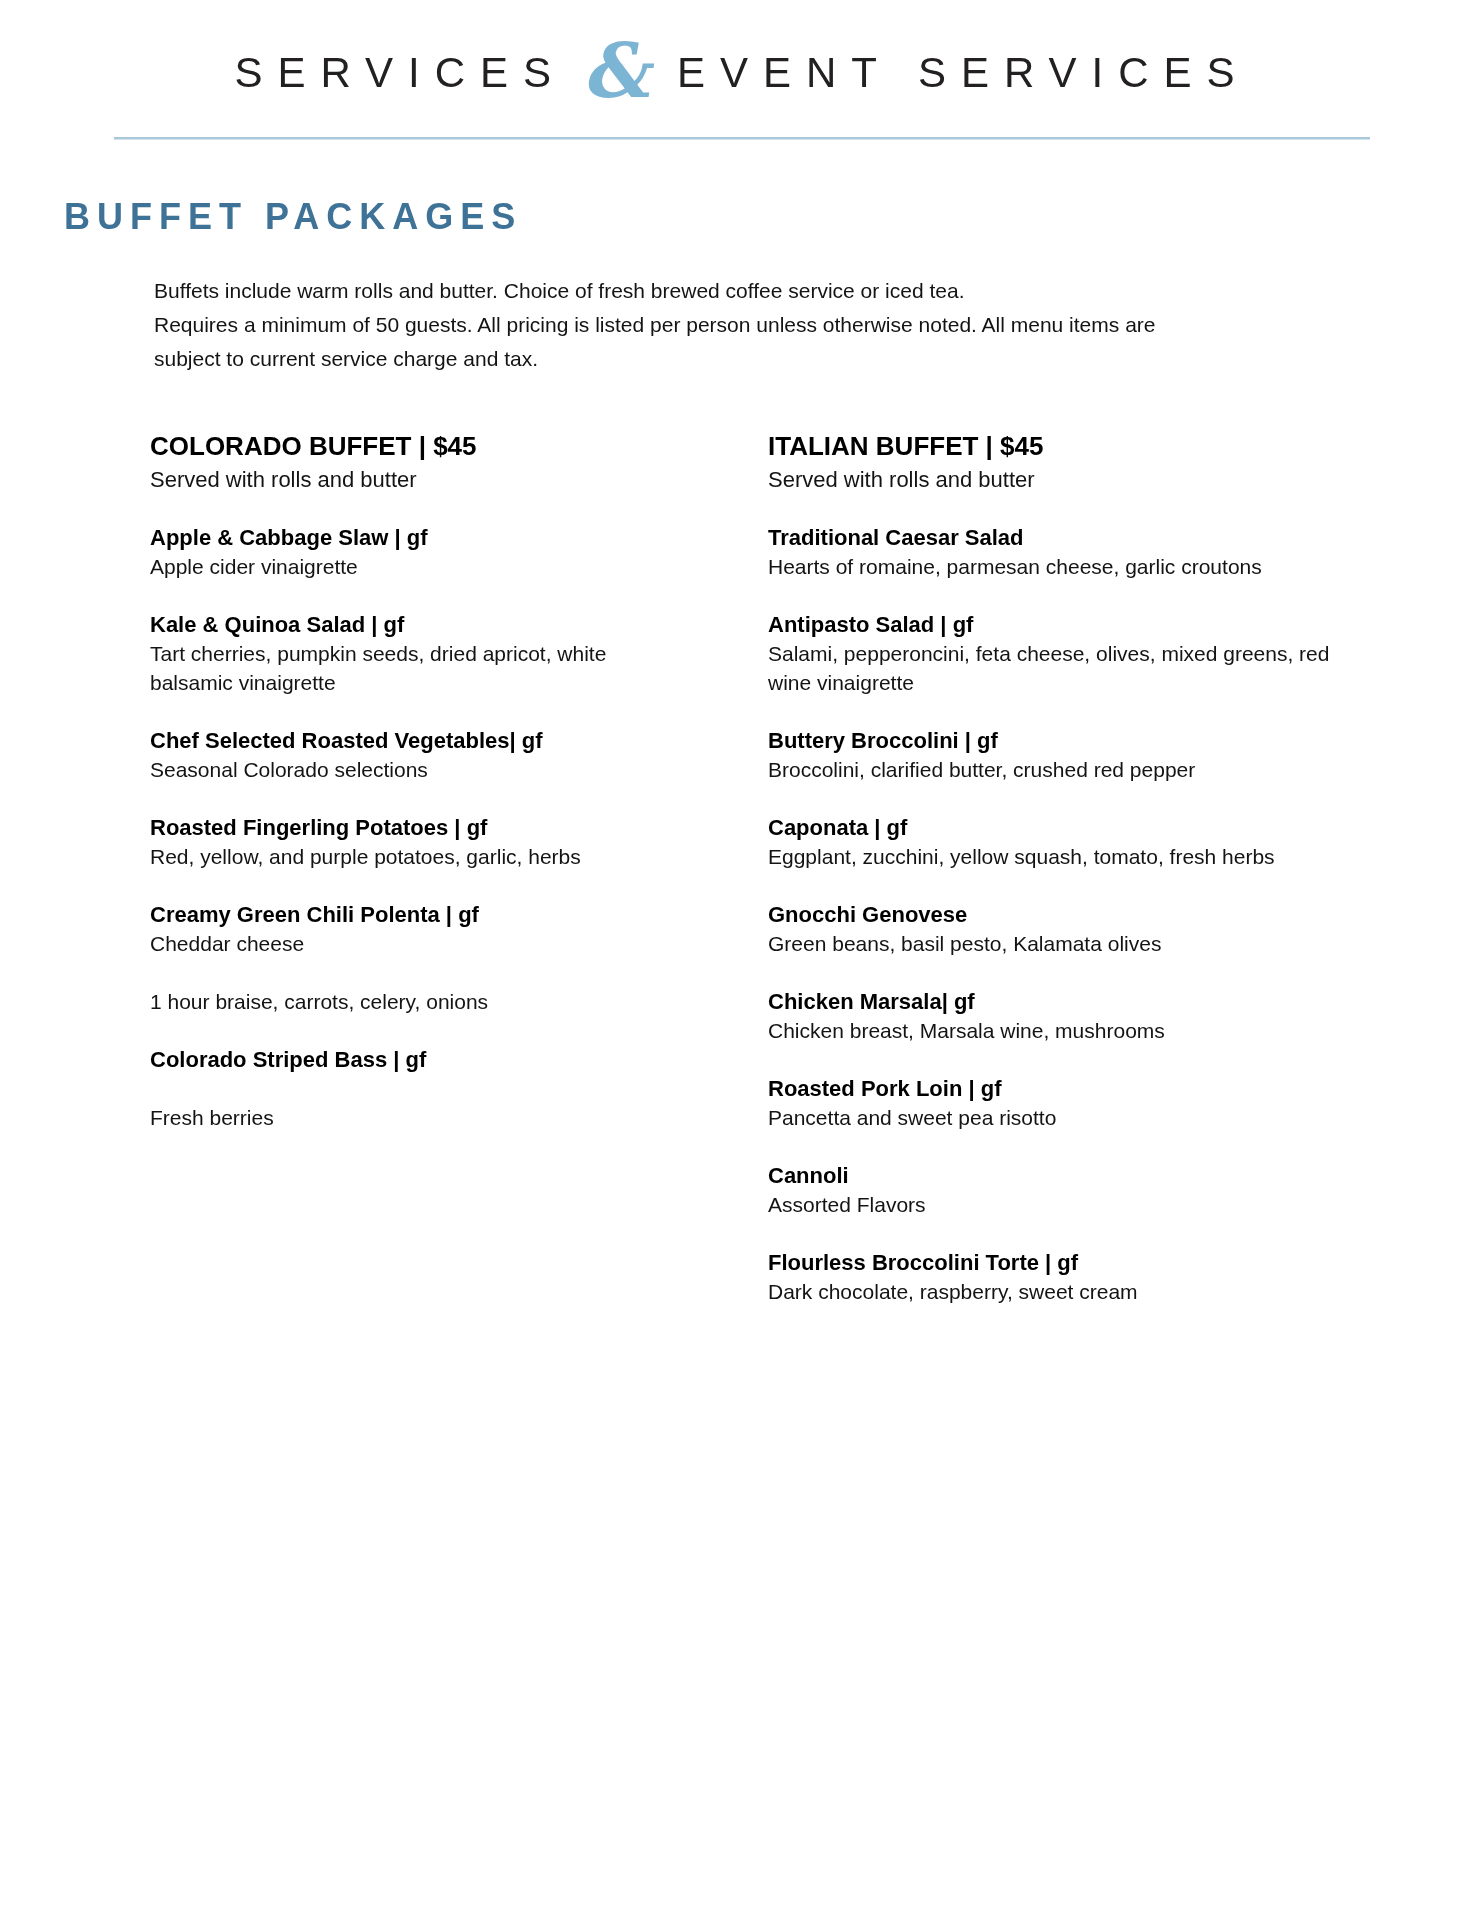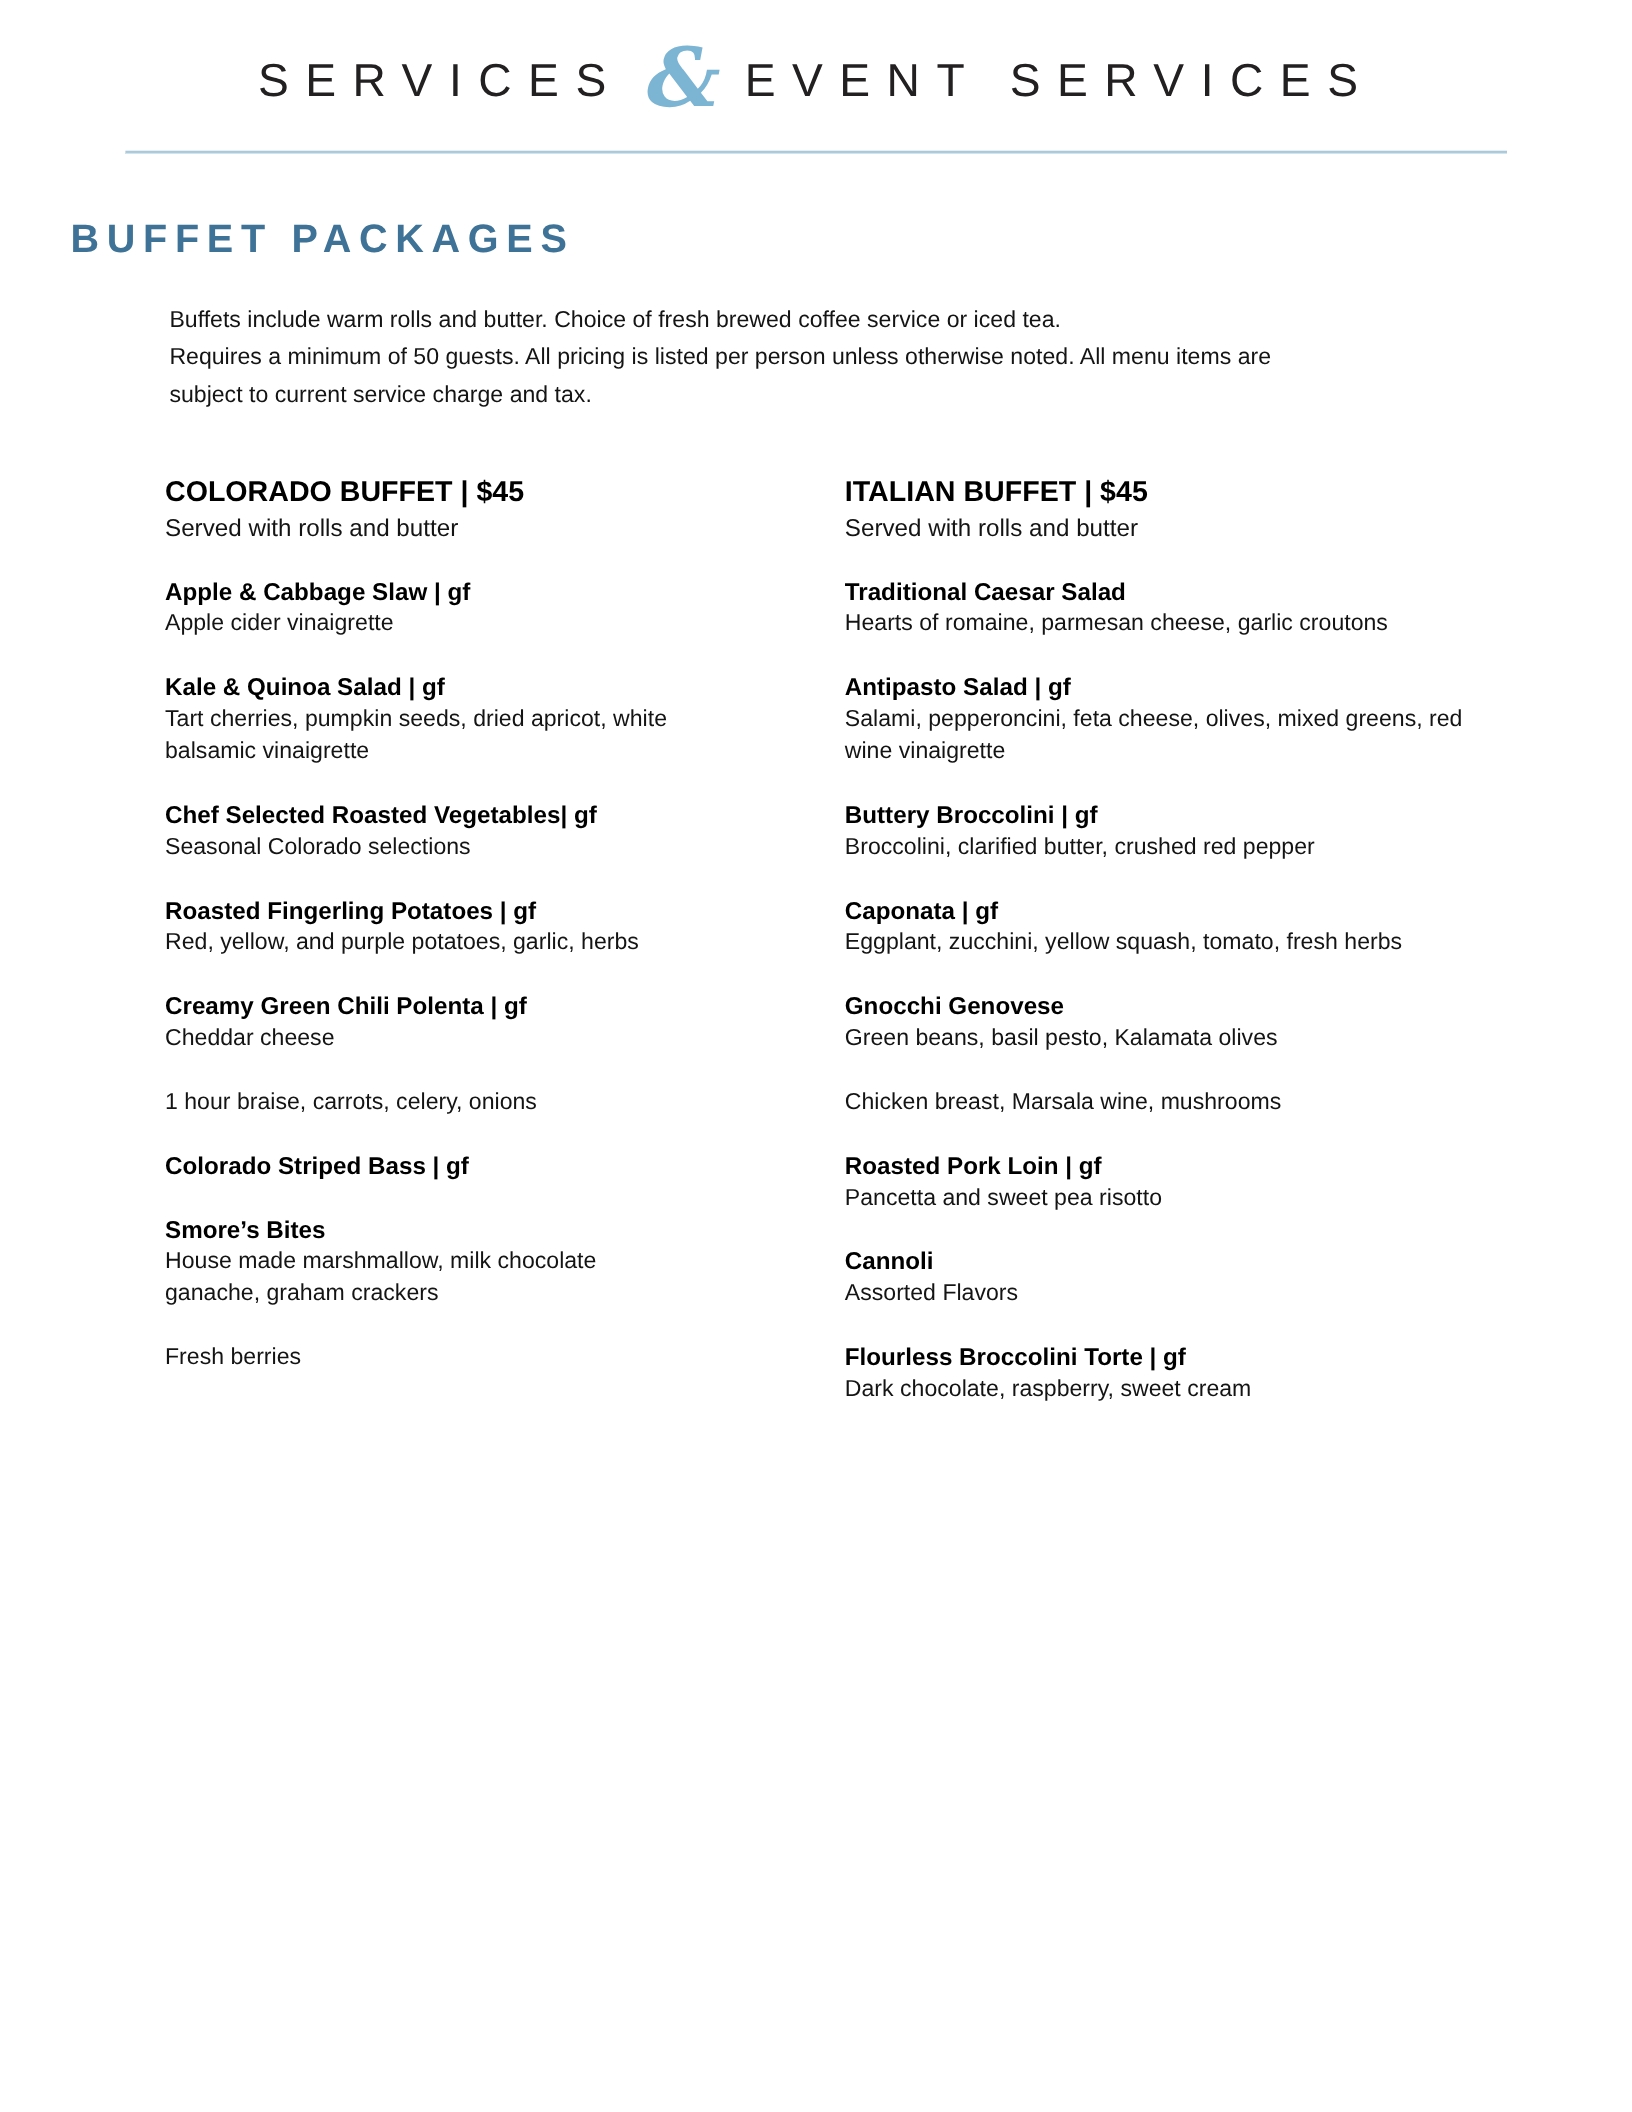--- a/index.html
+++ b/index.html
@@ -157,25 +157,20 @@
   </div>
 
   <div class="item">
     <div class="item-desc">1 hour braise, carrots, celery, onions</div>
   </div>
 
   <div class="item">
     <div class="item-name">Colorado Striped Bass | gf</div>
   </div>
 
-  <div class="item">
-    <div class="item-name">Smore’s Bites</div>
-    <div class="item-desc">House made marshmallow, milk chocolate
-ganache, graham crackers</div>
-  </div>
 
   <div class="item">
     <div class="item-desc">Fresh berries</div>
   </div>
 </div>
     </section>
 
     <section class="col-right">
       <h2 class="section-title">ITALIAN BUFFET | $45</h2>
       <p class="section-subtitle">Served with rolls and butter</p>
@@ -200,20 +195,21 @@
     <div class="item-name">Caponata | gf</div>
     <div class="item-desc">Eggplant, zucchini, yellow squash, tomato, fresh herbs</div>
   </div>
 
   <div class="item">
     <div class="item-name">Gnocchi Genovese</div>
     <div class="item-desc">Green beans, basil pesto, Kalamata olives</div>
   </div>
 
   <div class="item">
+    <div class="item-name">Chicken Marsala| gf</div>
     <div class="item-desc">Chicken breast, Marsala wine, mushrooms</div>
   </div>
 
   <div class="item">
     <div class="item-name">Roasted Pork Loin | gf</div>
     <div class="item-desc">Pancetta and sweet pea risotto</div>
   </div>
 
   <div class="item">
     <div class="item-name">Cannoli</div>

